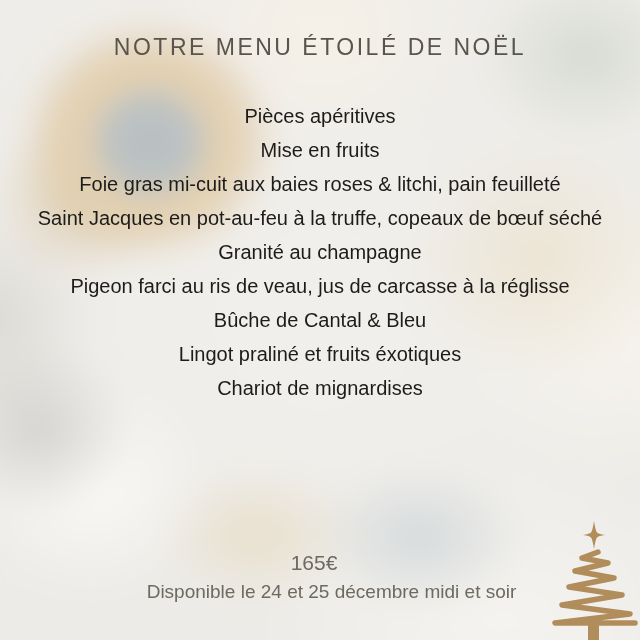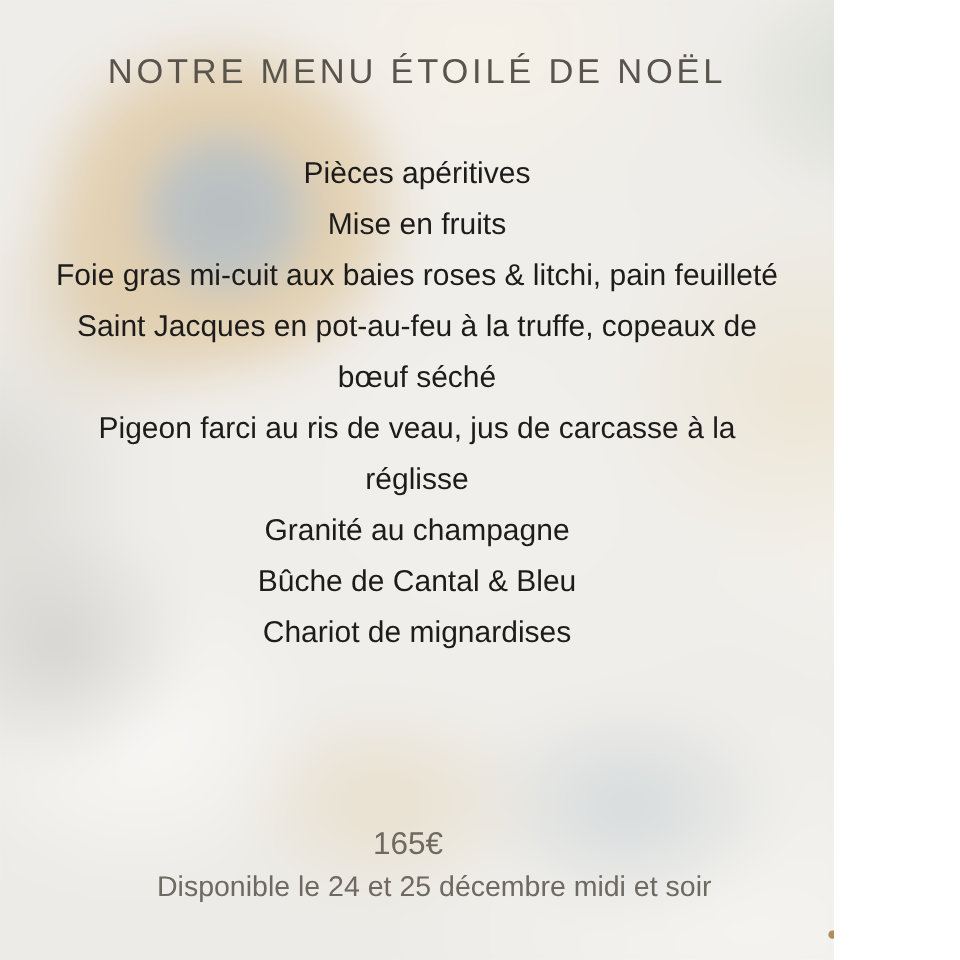--- a/index.html
+++ b/index.html
@@ -10,21 +10,21 @@
     --bg-base:#edebe7;
   }
   *{box-sizing:border-box;}
   html,body{margin:0;padding:0;}
   body{
     font-family:"Liberation Sans", sans-serif;
     background:#ffffff;
   }
   .page{
     position:relative;
-    width:556px;
+    width:640px;
     height:640px;
     overflow:hidden;
     background:var(--bg-base);
   }
   
   .bg{
     position:absolute;
     inset:-30px;
     filter:blur(13px) saturate(1.02);
     background-color:var(--bg-base);
@@ -86,23 +86,24 @@
 
   <div class="bg"></div>
 
   <h1 class="title">NOTRE MENU ÉTOILÉ DE NOËL</h1>
 
   <div class="menu">
     <div class="menu-item">Pièces apéritives</div>
     <div class="menu-item">Mise en fruits</div>
     <div class="menu-item">Foie gras mi-cuit aux baies roses &amp; litchi, pain feuilleté</div>
     <div class="menu-item">Saint Jacques en pot-au-feu à la truffe, copeaux de bœuf séché</div>
+    <div class="menu-item">Granité au champagne</div>
     <div class="menu-item">Pigeon farci au ris de veau, jus de carcasse à la réglisse</div>
-    <div class="menu-item">Granité au champagne</div>
     <div class="menu-item">Bûche de Cantal &amp; Bleu</div>
+    <div class="menu-item">Lingot praliné et fruits éxotiques</div>
     <div class="menu-item">Chariot de mignardises</div>
   </div>
 
   <div class="footer">
     <div class="price">165€</div>
     <div class="availability">Disponible le 24 et 25 décembre midi et soir</div>
   </div>
 
   <svg class="tree" viewBox="0 0 100 128" xmlns="http://www.w3.org/2000/svg" aria-hidden="true">
     <path class="tree-fill" d="M52 9 Q53.6 19.2 55 20.6 Q56.4 22 63 23 Q56.4 24 55 25.4 Q53.6 26.8 52 37 Q50.4 26.8 49 25.4 Q47.6 24 41 23 Q47.6 22 49 20.6 Q50.4 19.2 52 9 Z"></path>

